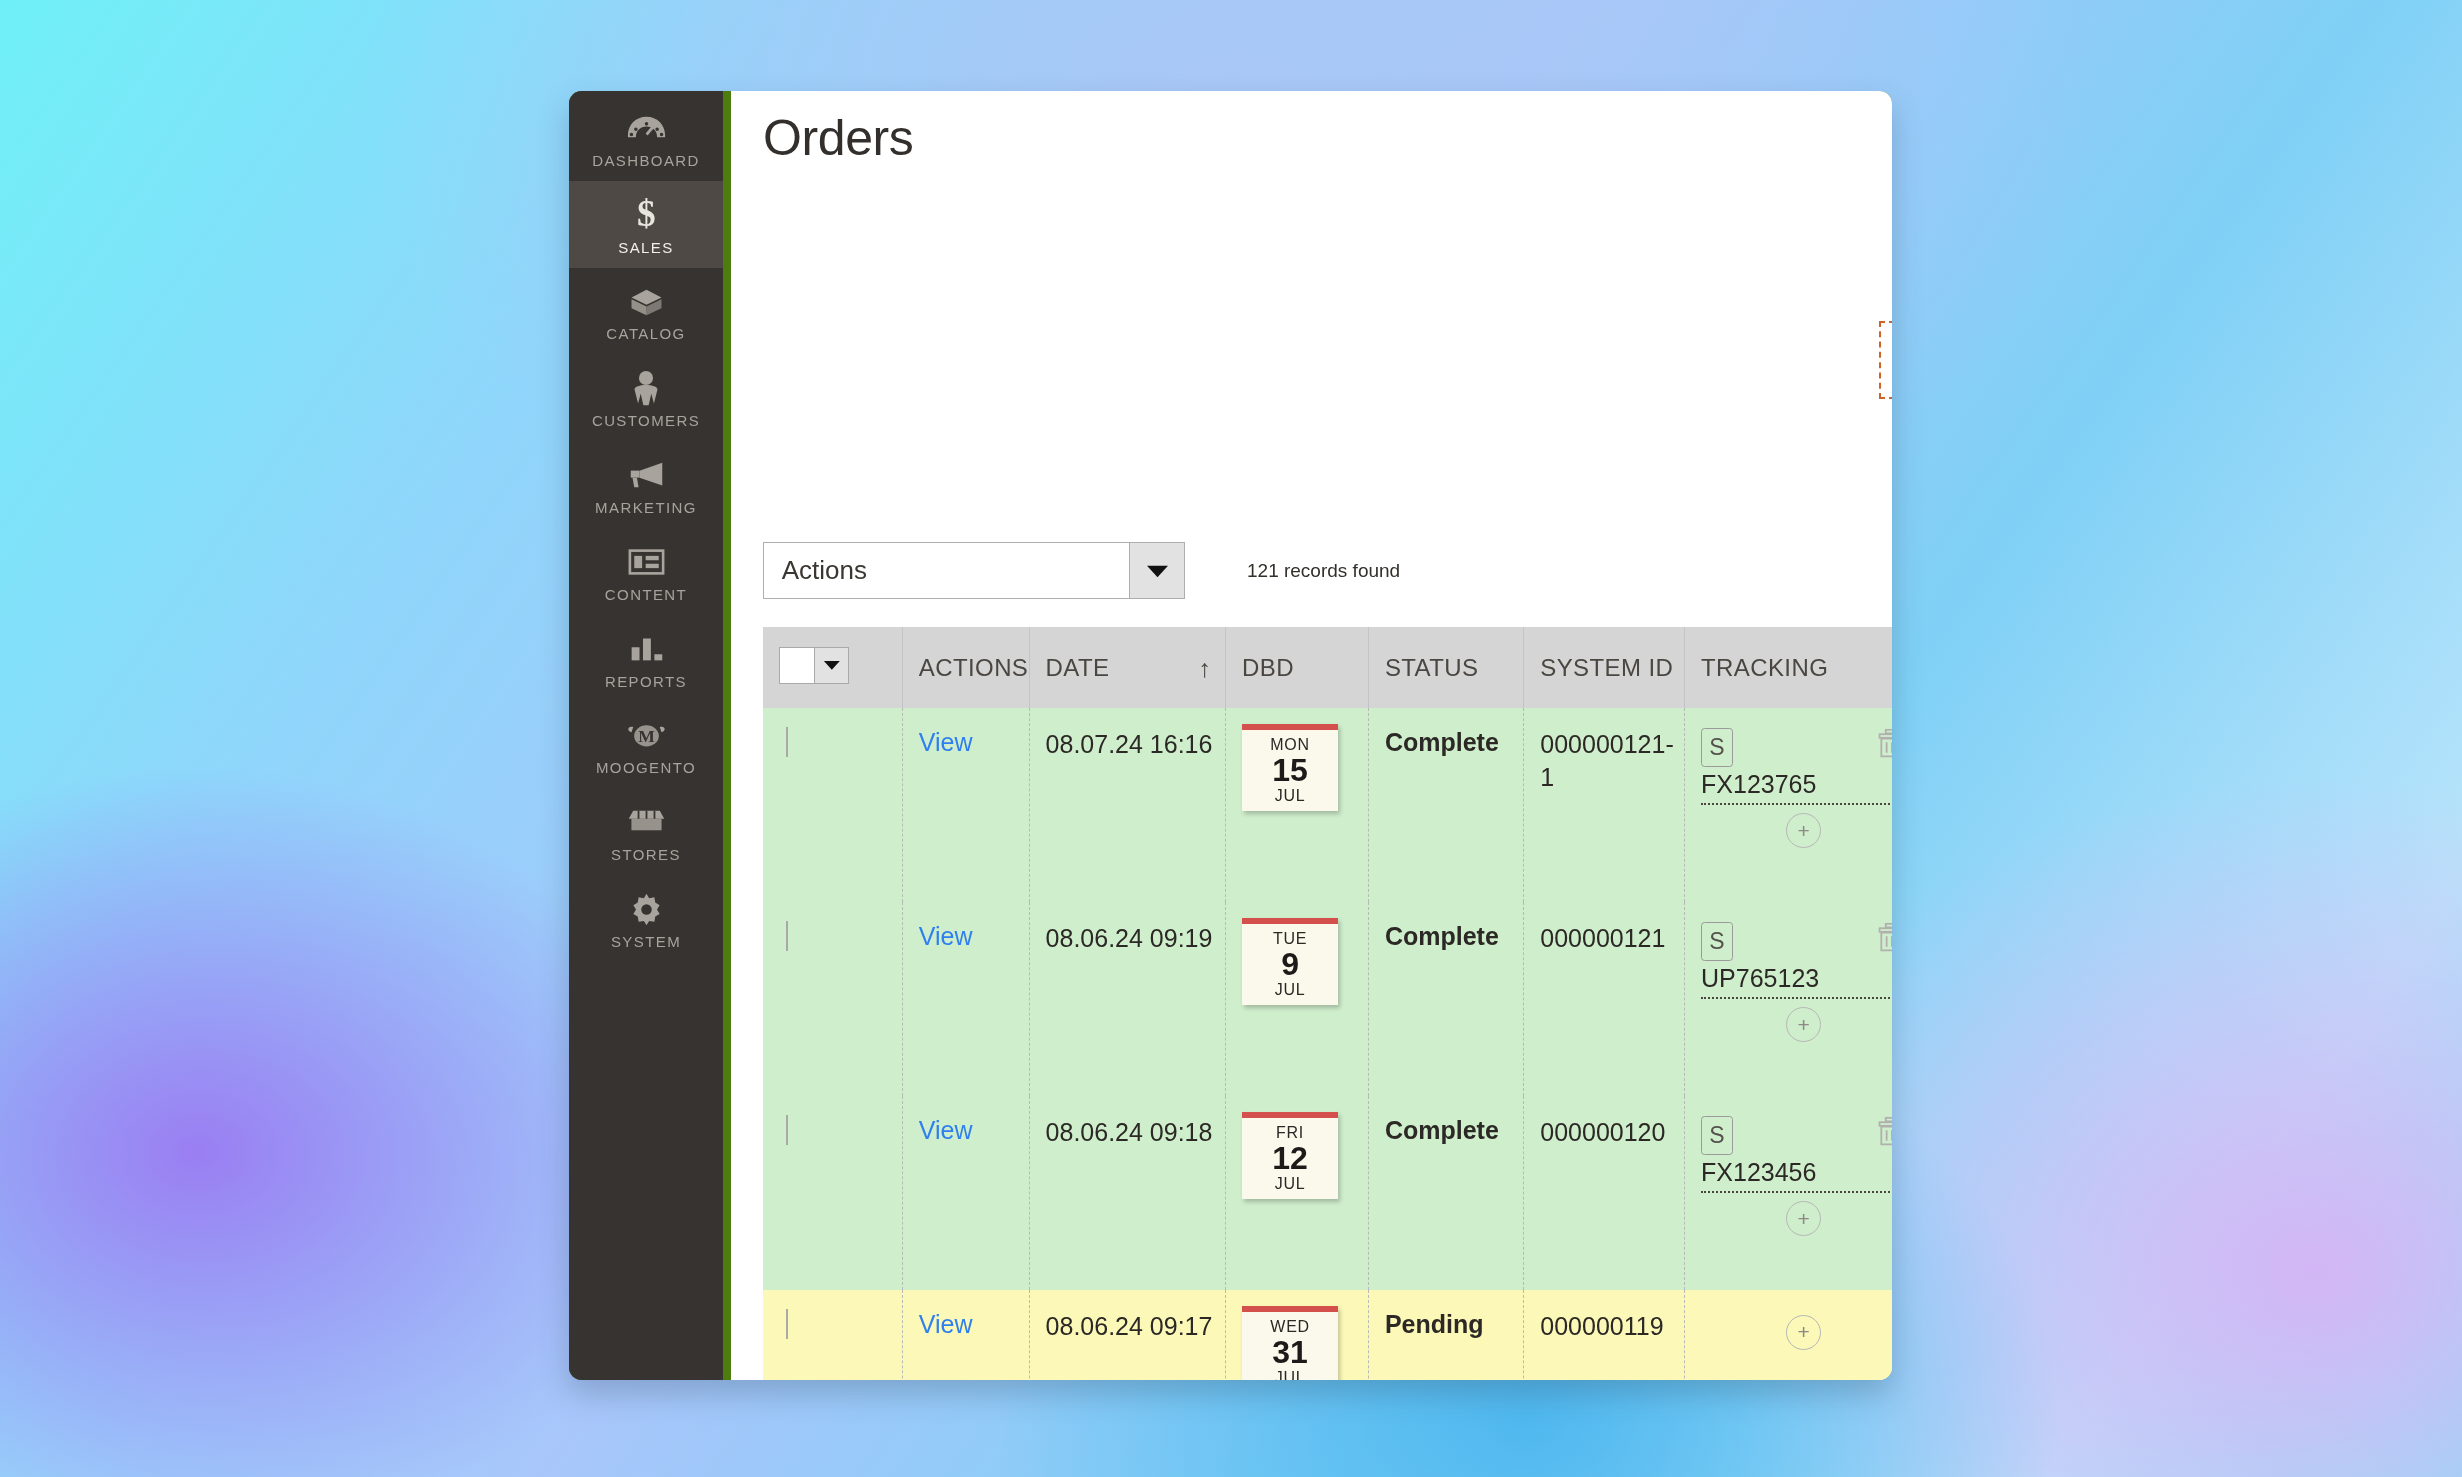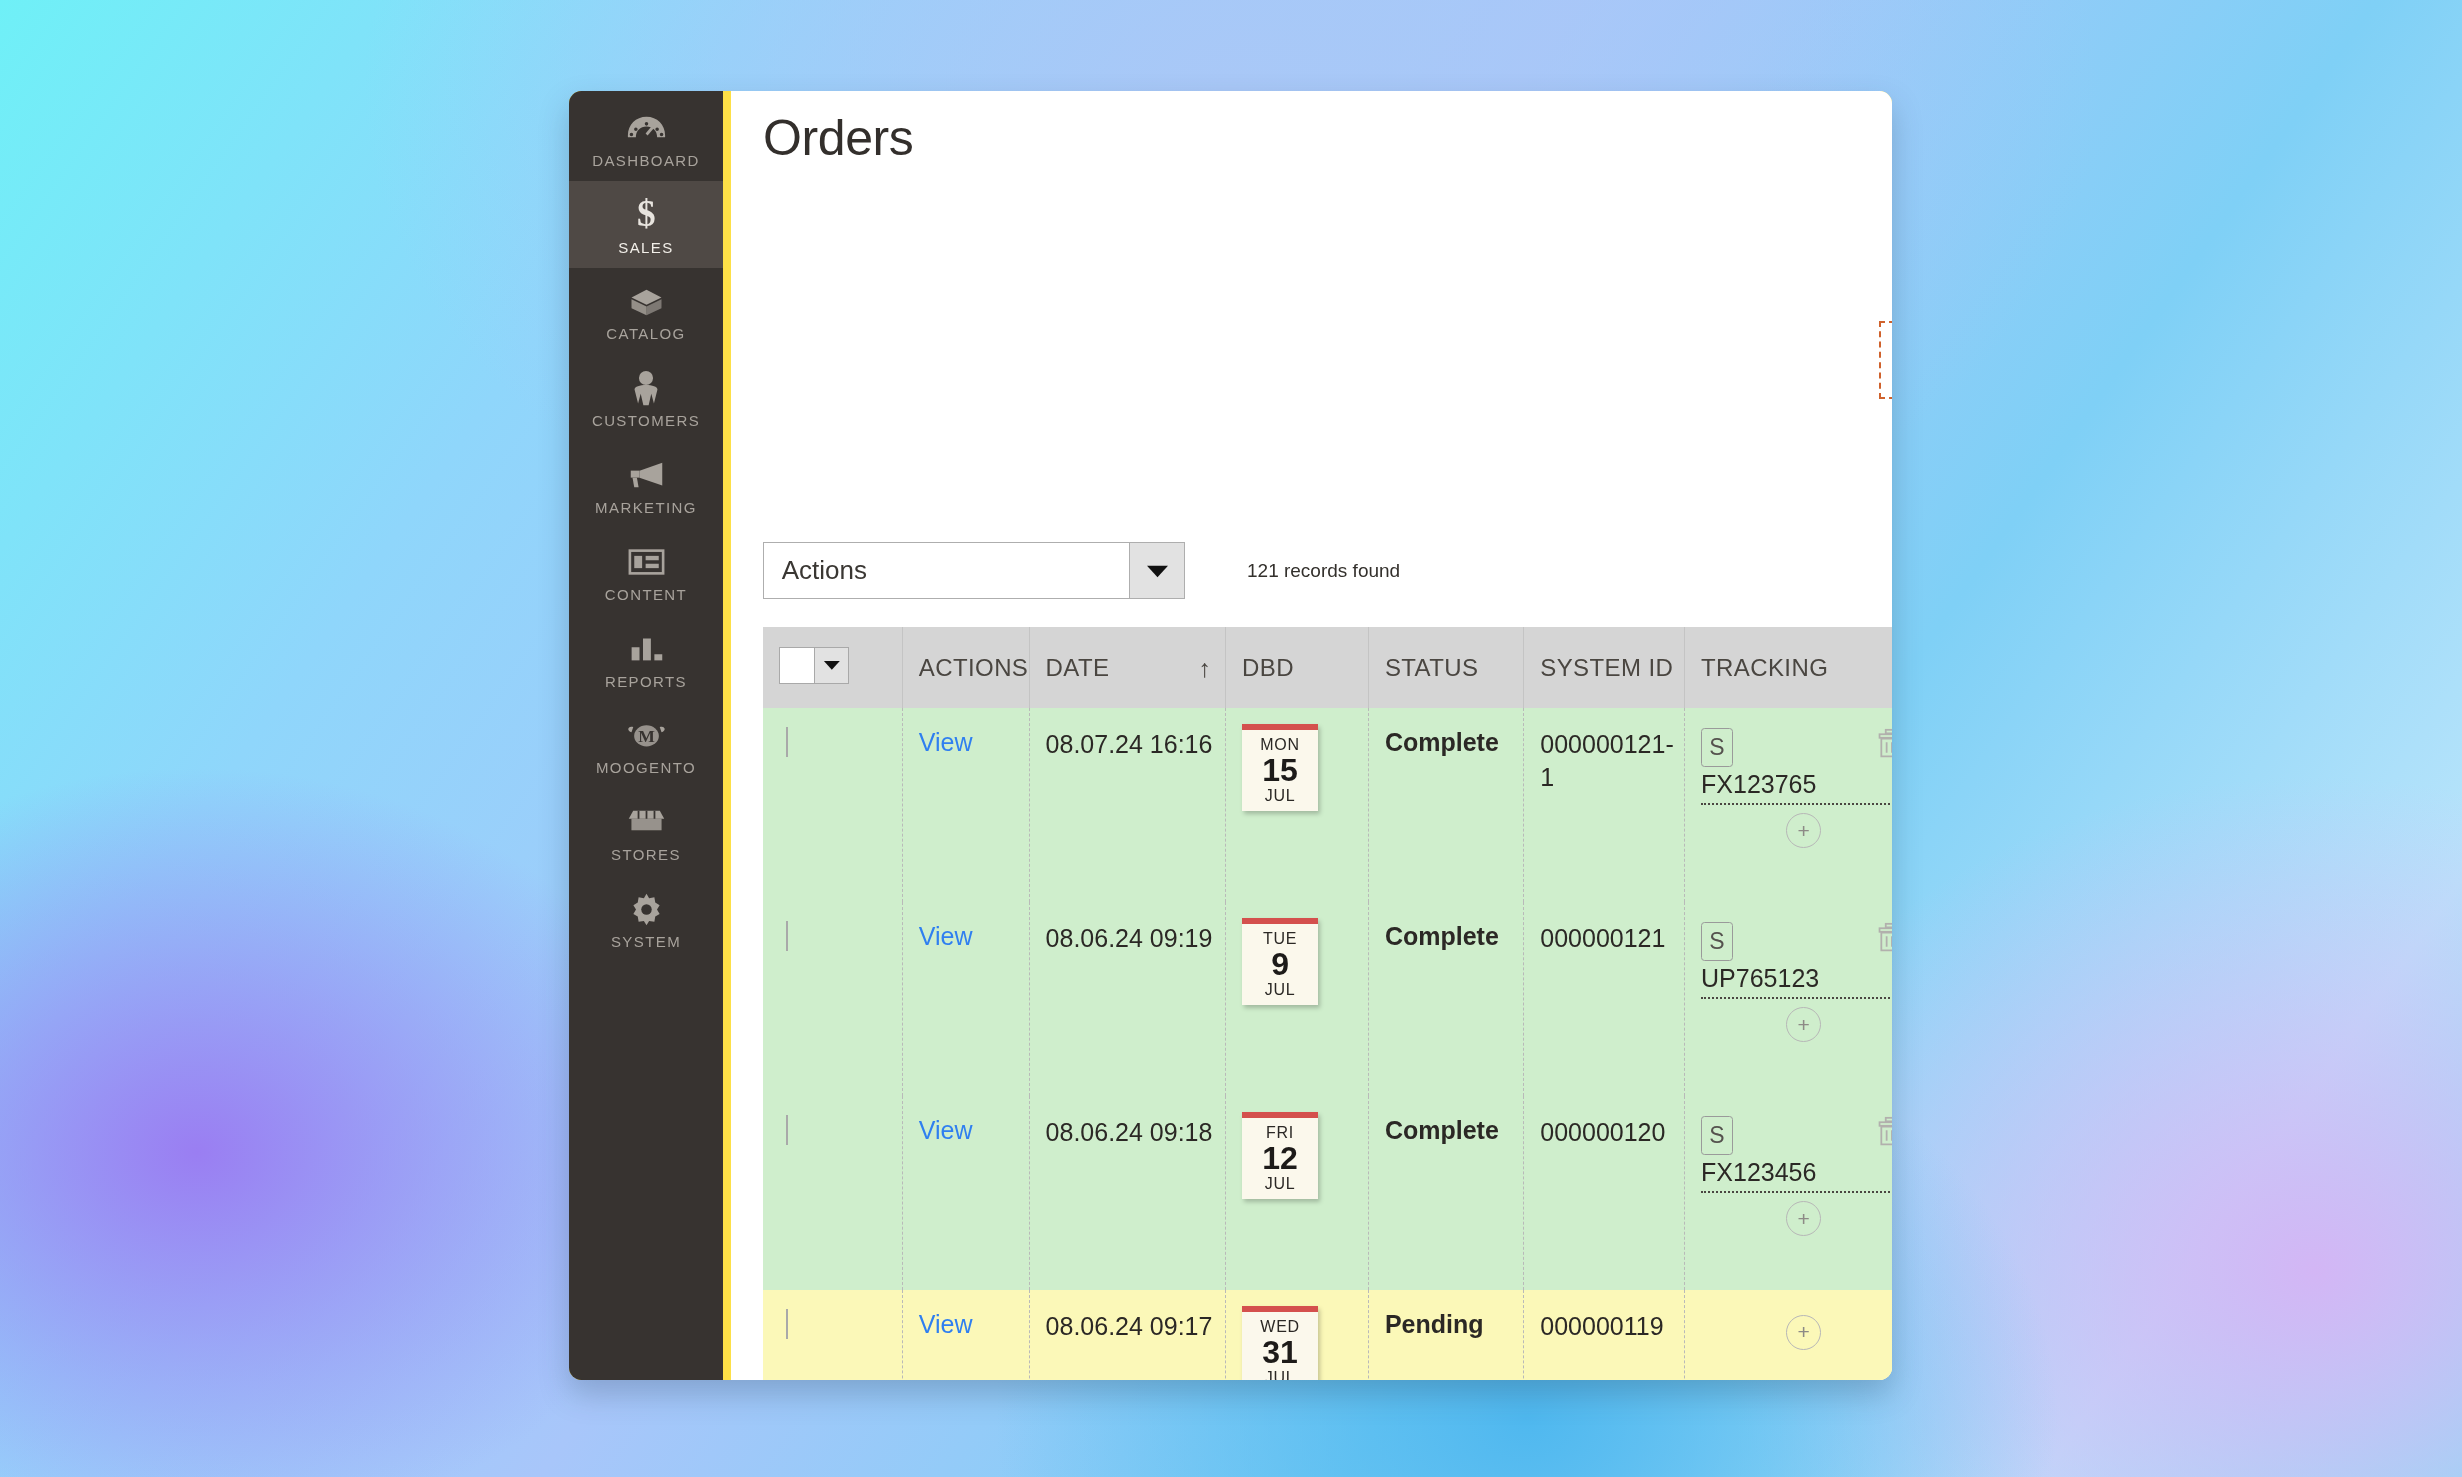--- a/index.html
+++ b/index.html
@@ -16,21 +16,21 @@
       radial-gradient(ellipse 1240px 797px at 50% 6%, #a9c8f7 0%, rgba(169,200,247,0) 70%),
       linear-gradient(125deg, #6ff0f7 0%, #8fd6fb 22%, #a8c6fa 45%, #7fd0f6 68%, #b8e4fb 88%, #7fe8f5 100%);
   }
 
   
   .window {
     position: absolute;
     left: 569px; top: 91px;
     width: 1323px; height: 1289px;
     border-radius: 12.4px;
-    background: #fde047;
+    background: #4d7c0f;
     box-shadow: 0 14px 30px rgba(40,60,90,0.26);
     overflow: hidden;
     display: flex;
   }
 
   
   .sidebar {
     width: 154px;
     background: #373330;
     flex: 0 0 154px;
@@ -210,21 +210,21 @@
     background: #ffffff;
     margin-left: 7px;
     cursor: pointer;
   }
   .view-link { color: #2f7ff0; font-size: 25px; cursor: pointer; }
   .cell-text { font-size: 25px; color: #2b2825; line-height: 1.35; word-break: break-word; }
   .status-text { font-size: 25px; font-weight: bold; color: #2b2825; }
 
   
   .calendar {
-    width: 76px; height: 87px;
+    width: 96px; height: 87px;
     background: #fbf8ec;
     border-top: 6.2px solid #d4504d;
     box-shadow: 1.8px 2.7px 4.4px rgba(0,0,0,0.22);
     display: flex; flex-direction: column;
     align-items: center; justify-content: center;
     margin-top: -3.5px;
   }
   .cal-dow { font-size: 16px; color: #2b2825; letter-spacing: 0.7px; line-height: 1.1; }
   .cal-day { font-size: 32px; color: #1d1b19; font-weight: bold; line-height: 1.05; }
   .cal-mon { font-size: 16px; color: #2b2825; letter-spacing: 0.7px; line-height: 1.1; }

